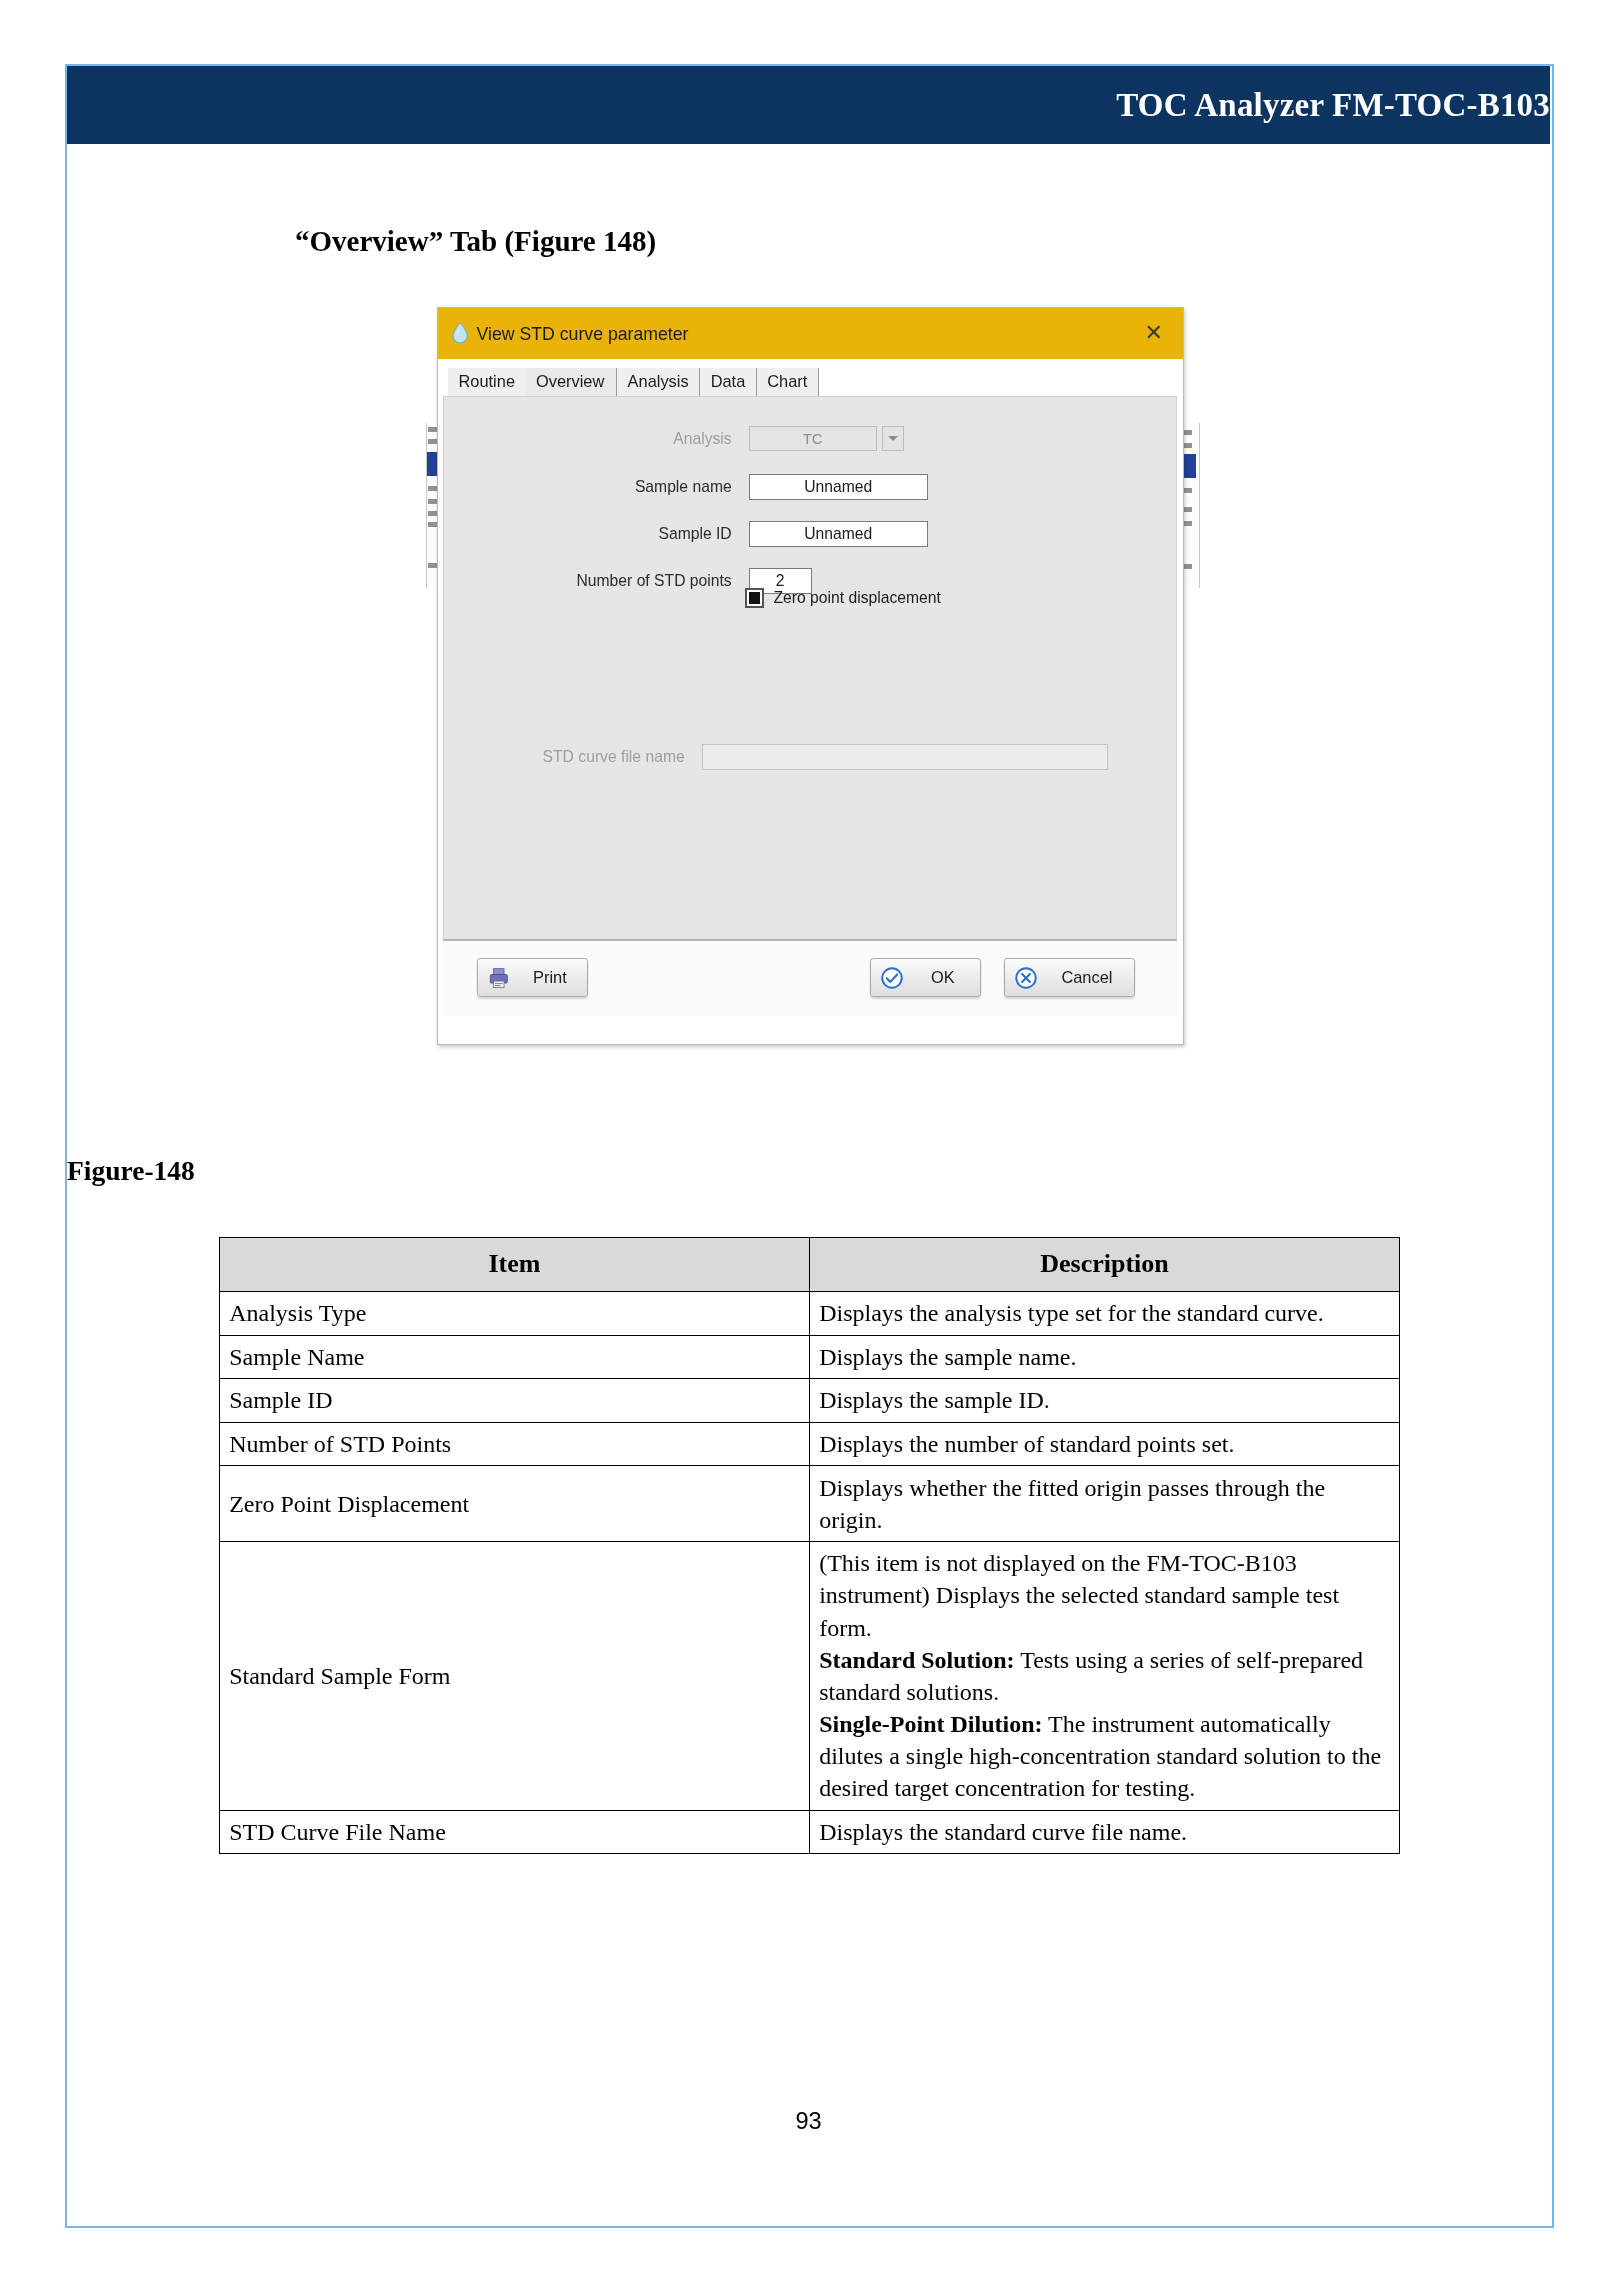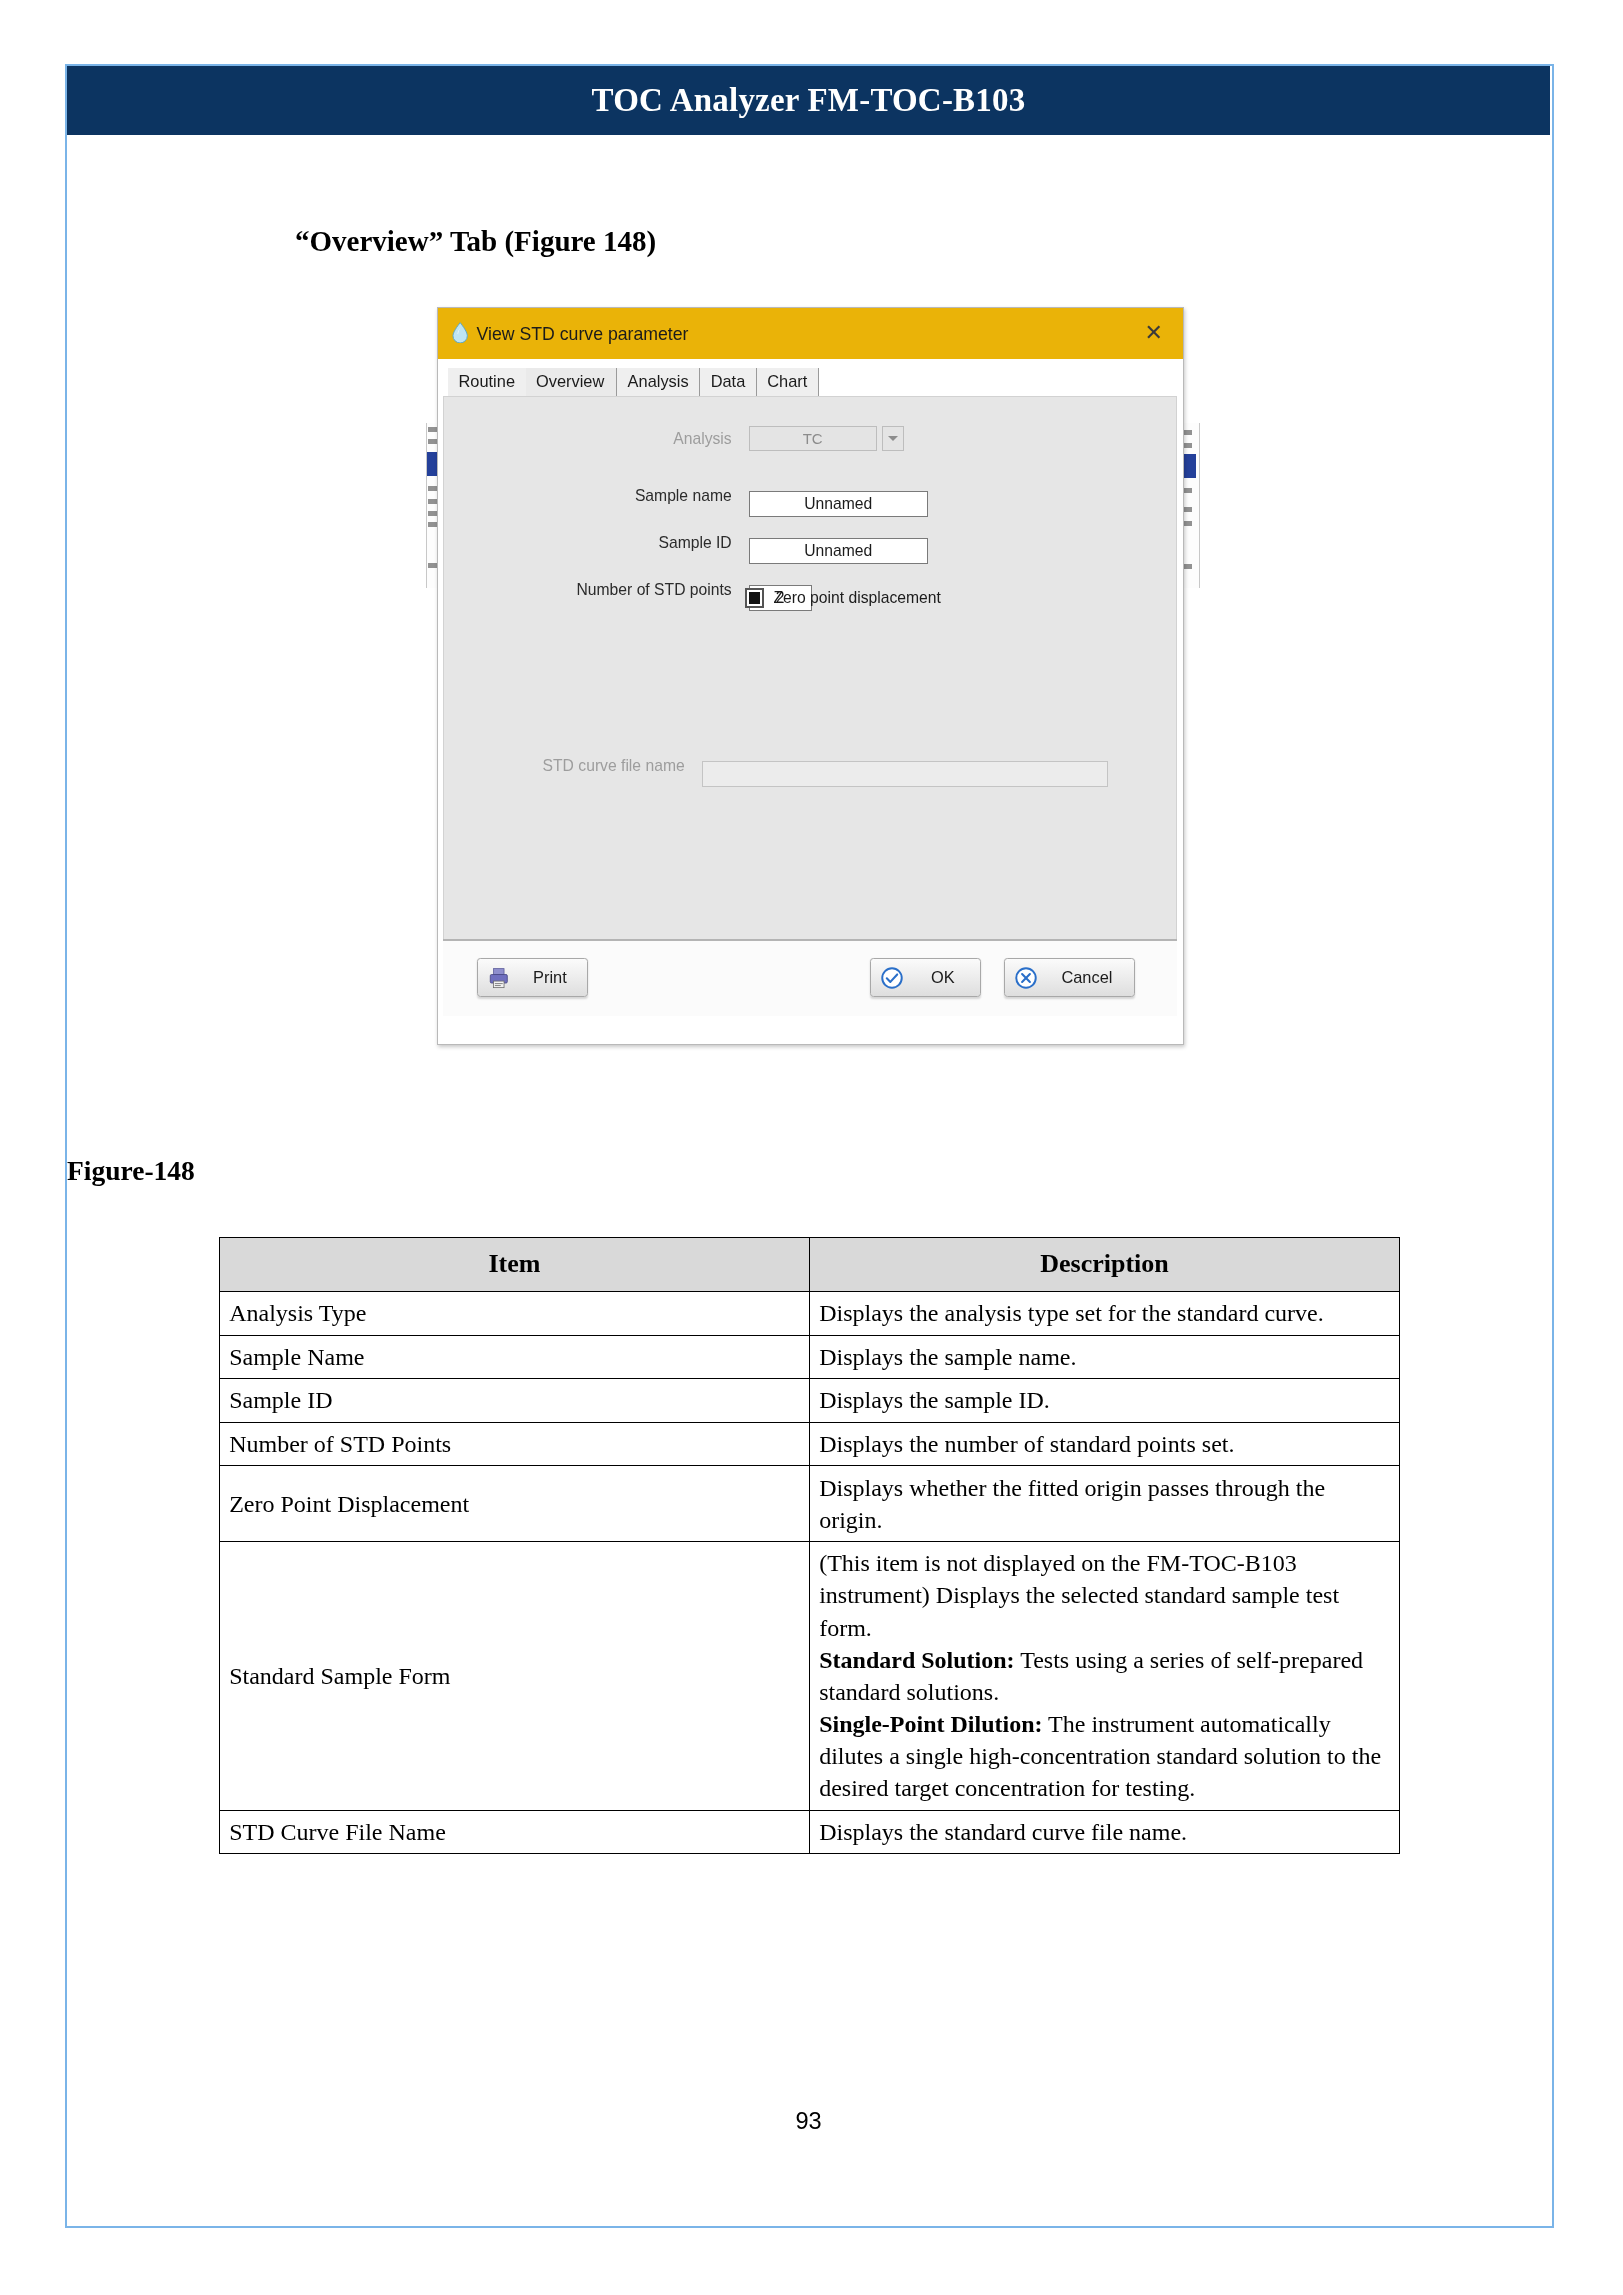--- a/index.html
+++ b/index.html
@@ -26,25 +26,25 @@
     background: #ffffff;
     box-sizing: border-box;
   }
 
   
   #doc-header {
     position: absolute;
     left: 0px;
     top: 0px;
     width: 1483px;
-    height: 69px;
+    height: 78px;
     background: #0c3461;
     display: flex;
     align-items: center;
-    justify-content: center;
+    justify-content: flex-end;
   }
   #doc-header .title {
     color: #ffffff;
     font-family: "Liberation Serif", serif;
     font-weight: bold;
     font-size: 33px;
     letter-spacing: 0.2px;
   }
 
   
@@ -206,21 +206,20 @@
   .txtbox {
     background: #ffffff;
     border: 1.3px solid #7a7a7a;
     box-sizing: border-box;
     display: flex;
     align-items: center;
     justify-content: center;
     font-size: 15.7px;
     color: #1b1b1b;
     height: 26px;
-    margin-top: 17px;
   }
   .combo {
     background: #e4e4e4;
     border: 1.3px solid #bdbdbd;
     box-sizing: border-box;
     display: flex;
     align-items: center;
     justify-content: center;
     font-size: 15px;
     color: #8c8c8c;

